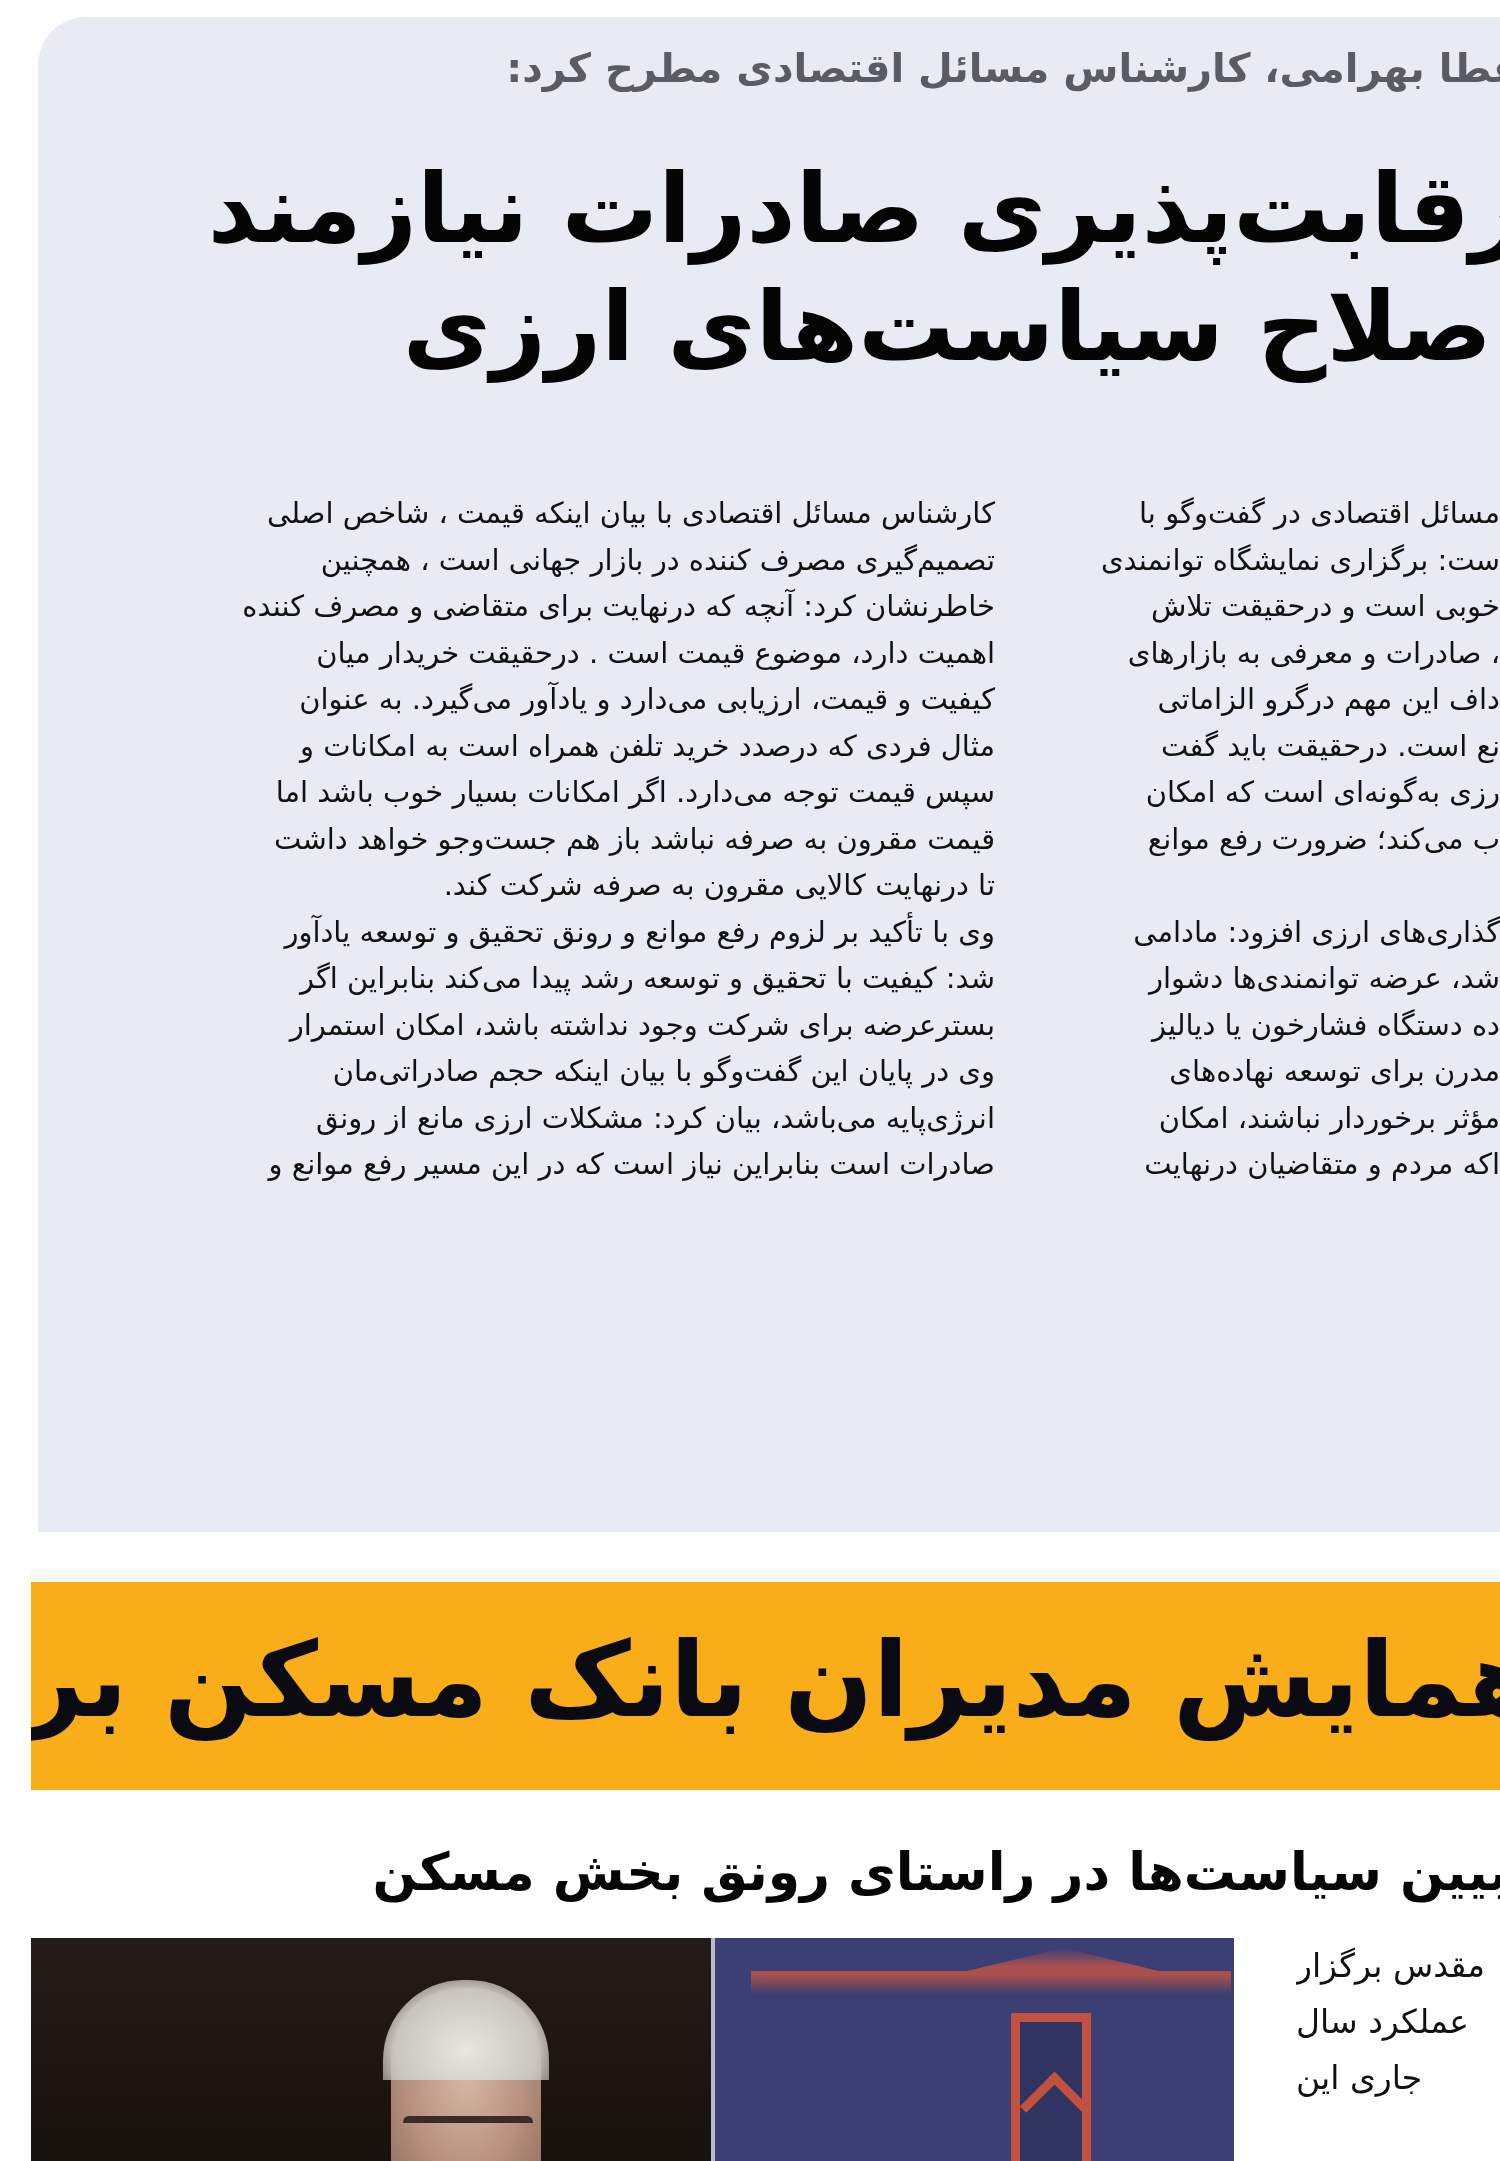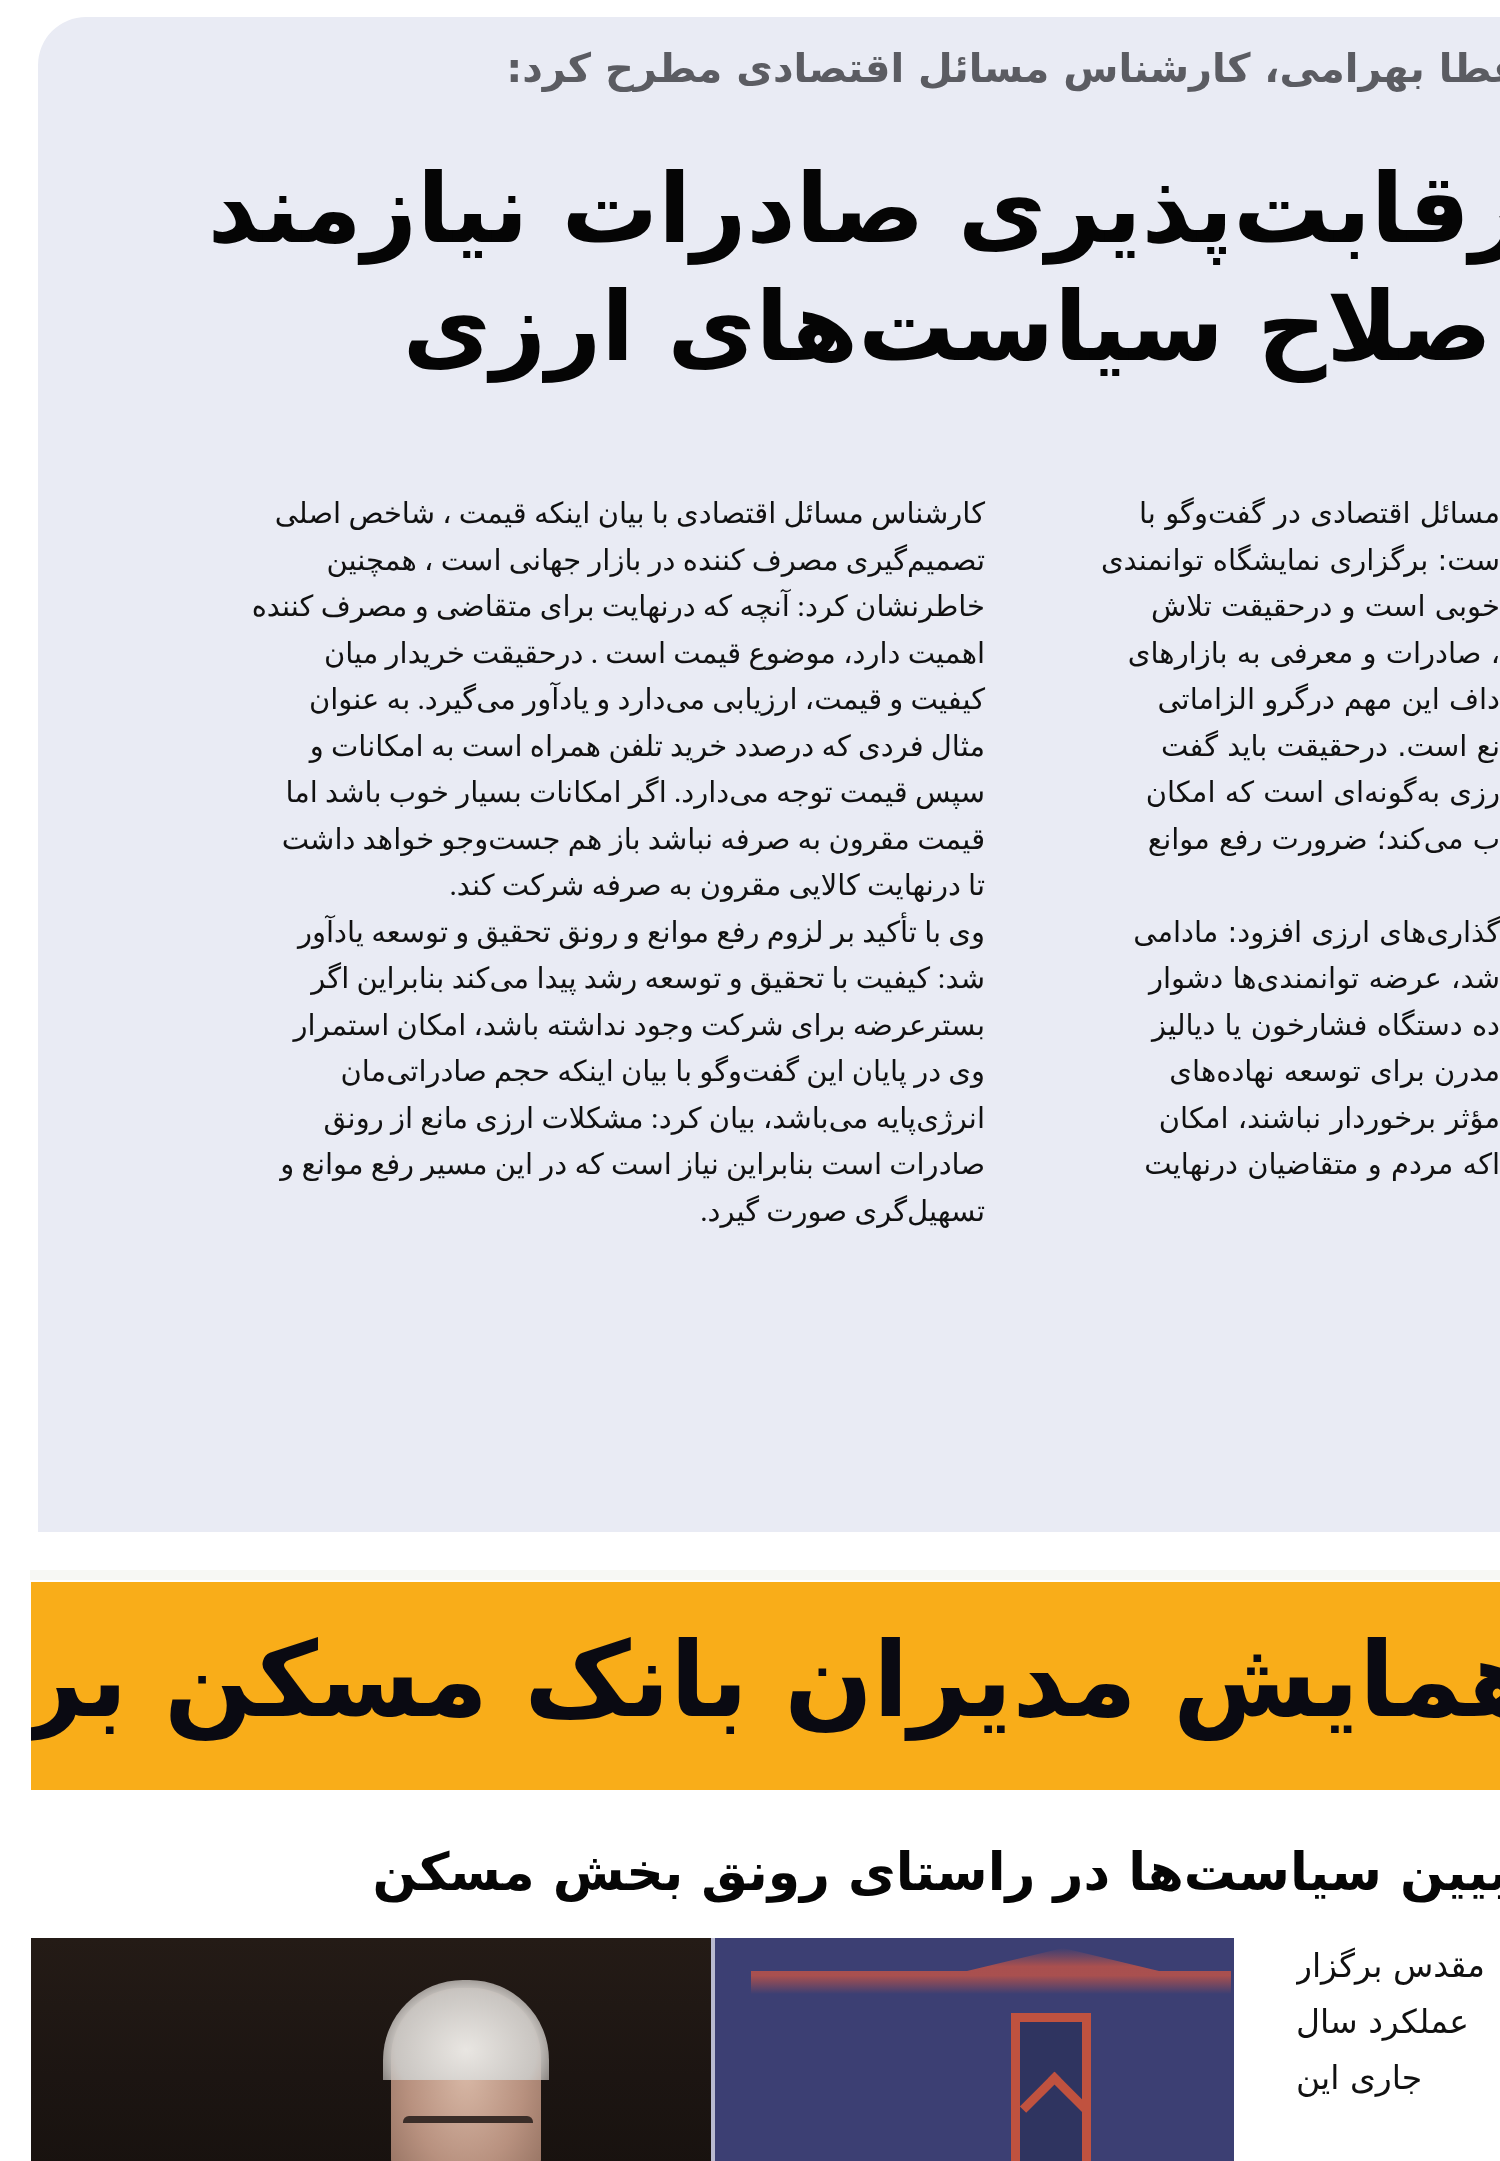--- a/index.html
+++ b/index.html
@@ -61,23 +61,22 @@
       top: 490px;
       font-family: "DejaVu Sans", sans-serif;
       font-size: 29px;
       line-height: 46.5px;
       color: #111;
       text-align: justify;
       text-align-last: right;
     }
     .col .ln { display: block; white-space: nowrap; text-align: right; }
     .col-left {
-      left: 60px;
+      left: 70px;
       width: 925px;
-      font-family: Liberation Serif, serif;
     }
     .col-right {
       left: 1048px;
       width: 520px;
       white-space: nowrap;
       overflow: hidden;
     }
     .col-right .ln {
       display: block;
       direction: rtl;
@@ -217,21 +216,20 @@
   <span class="ln">مثال فردی که درصدد خرید تلفن همراه است به امکانات و</span>
   <span class="ln">سپس قیمت توجه می‌دارد. اگر امکانات بسیار خوب باشد اما</span>
   <span class="ln">قیمت مقرون به صرفه نباشد باز هم جست‌وجو خواهد داشت</span>
   <span class="ln">تا درنهایت کالایی مقرون به صرفه شرکت کند.</span>
   <span class="ln">وی با تأکید بر لزوم رفع موانع و رونق تحقیق و توسعه یادآور</span>
   <span class="ln">شد: کیفیت با تحقیق و توسعه رشد پیدا می‌کند بنابراین اگر</span>
   <span class="ln">بسترعرضه برای شرکت وجود نداشته باشد، امکان استمرار</span>
   <span class="ln">وی در پایان این گفت‌وگو با بیان اینکه حجم صادراتی‌مان</span>
   <span class="ln">انرژی‌پایه می‌باشد، بیان کرد: مشکلات ارزی مانع از رونق</span>
   <span class="ln">صادرات است بنابراین نیاز است که در این مسیر رفع موانع و</span>
-  <span class="ln">تسهیل‌گری صورت گیرد.</span>
 </div>
 
 <div class="col col-right">
   <span class="ln">مسائل اقتصادی در گفت‌وگو با</span>
   <span class="ln">ست: برگزاری نمایشگاه توانمندی</span>
   <span class="ln">خوبی است و درحقیقت تلاش</span>
   <span class="ln">، صادرات و معرفی به بازارهای</span>
   <span class="ln">داف این مهم درگرو الزاماتی</span>
   <span class="ln">نع است. درحقیقت باید گفت</span>
   <span class="ln">رزی به‌گونه‌ای است که امکان</span>

